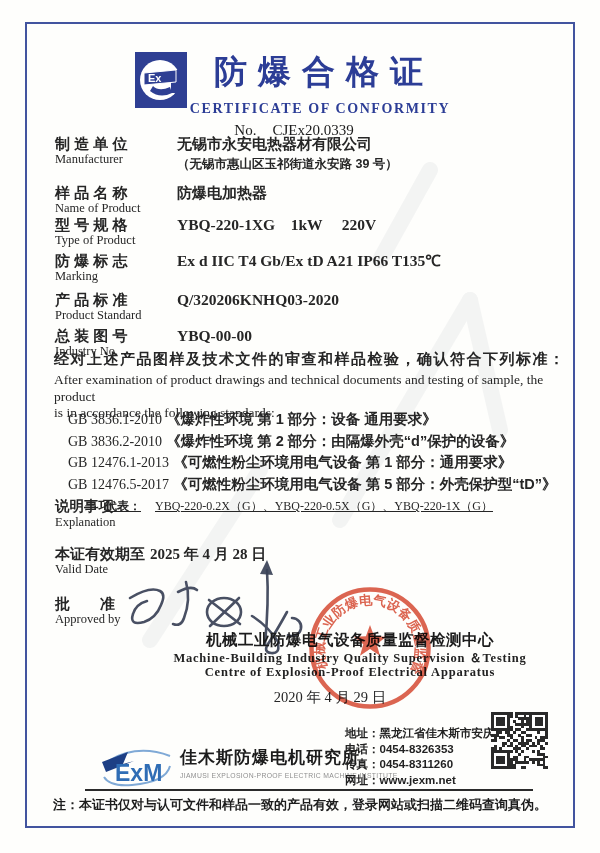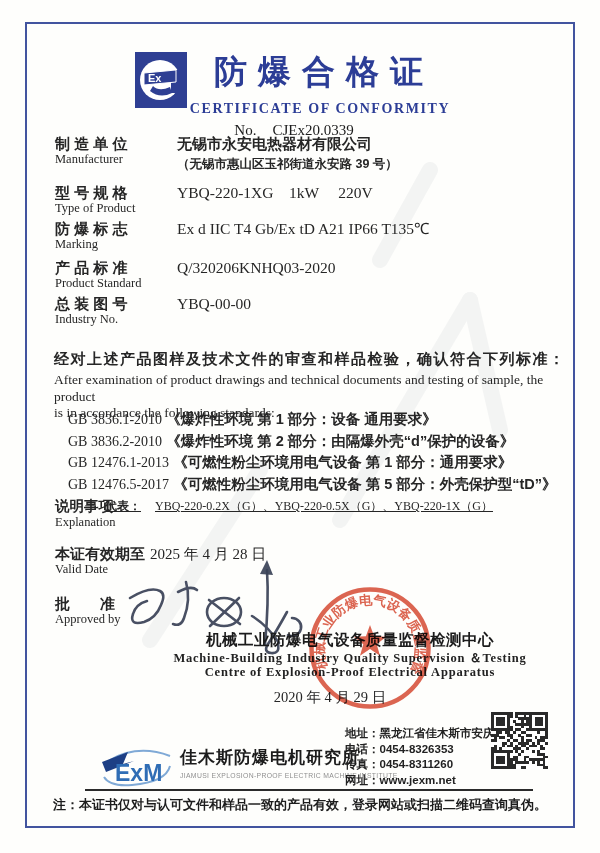--- a/index.html
+++ b/index.html
@@ -20,21 +20,21 @@
   .hdr-no{font-family:"Liberation Serif",serif;font-size:15px;color:#1c1c1c;
           margin-top:5px;padding-right:52px;}
   .hdr-no b{font-weight:400;margin-right:16px;}
 
   
   .fields{position:absolute;left:55px;top:135px;right:35px;}
   .frow{display:flex;align-items:flex-start;}
   .flabel{width:122px;flex:none;}
   .flabel .cn{font-size:15px;font-weight:700;line-height:17px;white-space:nowrap;}
   .flabel .en{font-family:"Liberation Serif",serif;font-size:12.5px;line-height:15px;white-space:nowrap;}
-  .fval{font-family:"Liberation Serif",serif;font-size:15.5px;line-height:18px;white-space:pre-wrap;}
+  .fval{font-family:"Liberation Serif",serif;font-size:15.5px;line-height:18px;white-space:pre-wrap;font-weight:bold;}
   .fval.cn{font-family:"Liberation Sans",sans-serif;font-weight:600;font-size:15px;}
   .addr{font-size:12.5px;font-weight:700;font-family:"Liberation Sans",sans-serif;margin-top:3px;}
 
   .statement{position:absolute;left:54px;top:350px;right:34px;}
   .statement .cn{font-size:15px;font-weight:700;letter-spacing:1.5px;white-space:nowrap;}
   .statement .en{font-family:"Liberation Serif",serif;font-size:13.5px;line-height:16.5px;margin-top:3px;}
 
   .standards{position:absolute;left:68px;top:409px;}
   .std{font-size:14.5px;line-height:21.5px;white-space:nowrap;}
   .std .code{font-family:"Liberation Serif",serif;font-size:14px;margin-right:4px;}
@@ -111,20 +111,27 @@
   <div class="fields">
     <div class="frow" style="margin-bottom:11px">
       <div class="flabel">
         <div class="cn">制 造 单 位</div>
         <div class="en">Manufacturer</div>
       </div>
       <div>
         <div class="fval cn">无锡市永安电热器材有限公司</div>
         <div class="addr">（无锡市惠山区玉祁街道永安路 39 号）</div>
       </div>
+    </div>
+    <div class="frow" style="margin-bottom:0px">
+      <div class="flabel">
+        <div class="cn">样 品 名 称</div>
+        <div class="en">Name of Product</div>
+      </div>
+      <div class="fval cn">防爆电加热器</div>
     </div>
     <div class="frow" style="margin-bottom:4px">
       <div class="flabel">
         <div class="cn">型 号 规 格</div>
         <div class="en">Type of Product</div>
       </div>
       <div class="fval">YBQ-220-1XG    1kW     220V</div>
     </div>
     <div class="frow" style="margin-bottom:7px">
       <div class="flabel">

